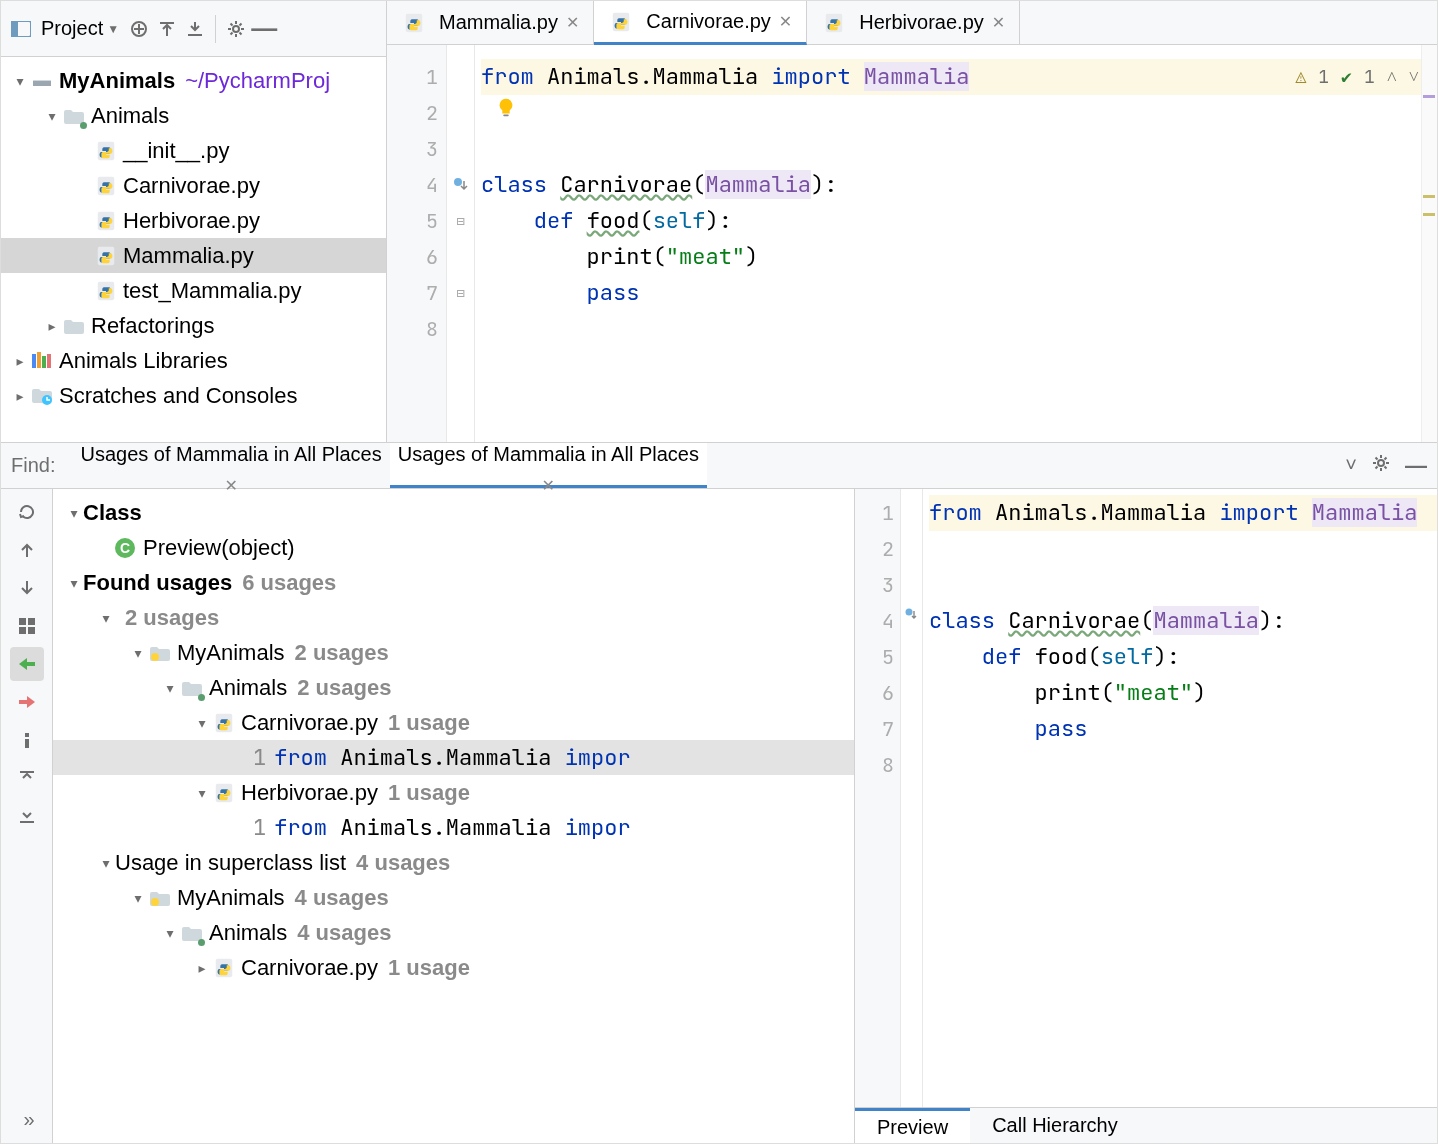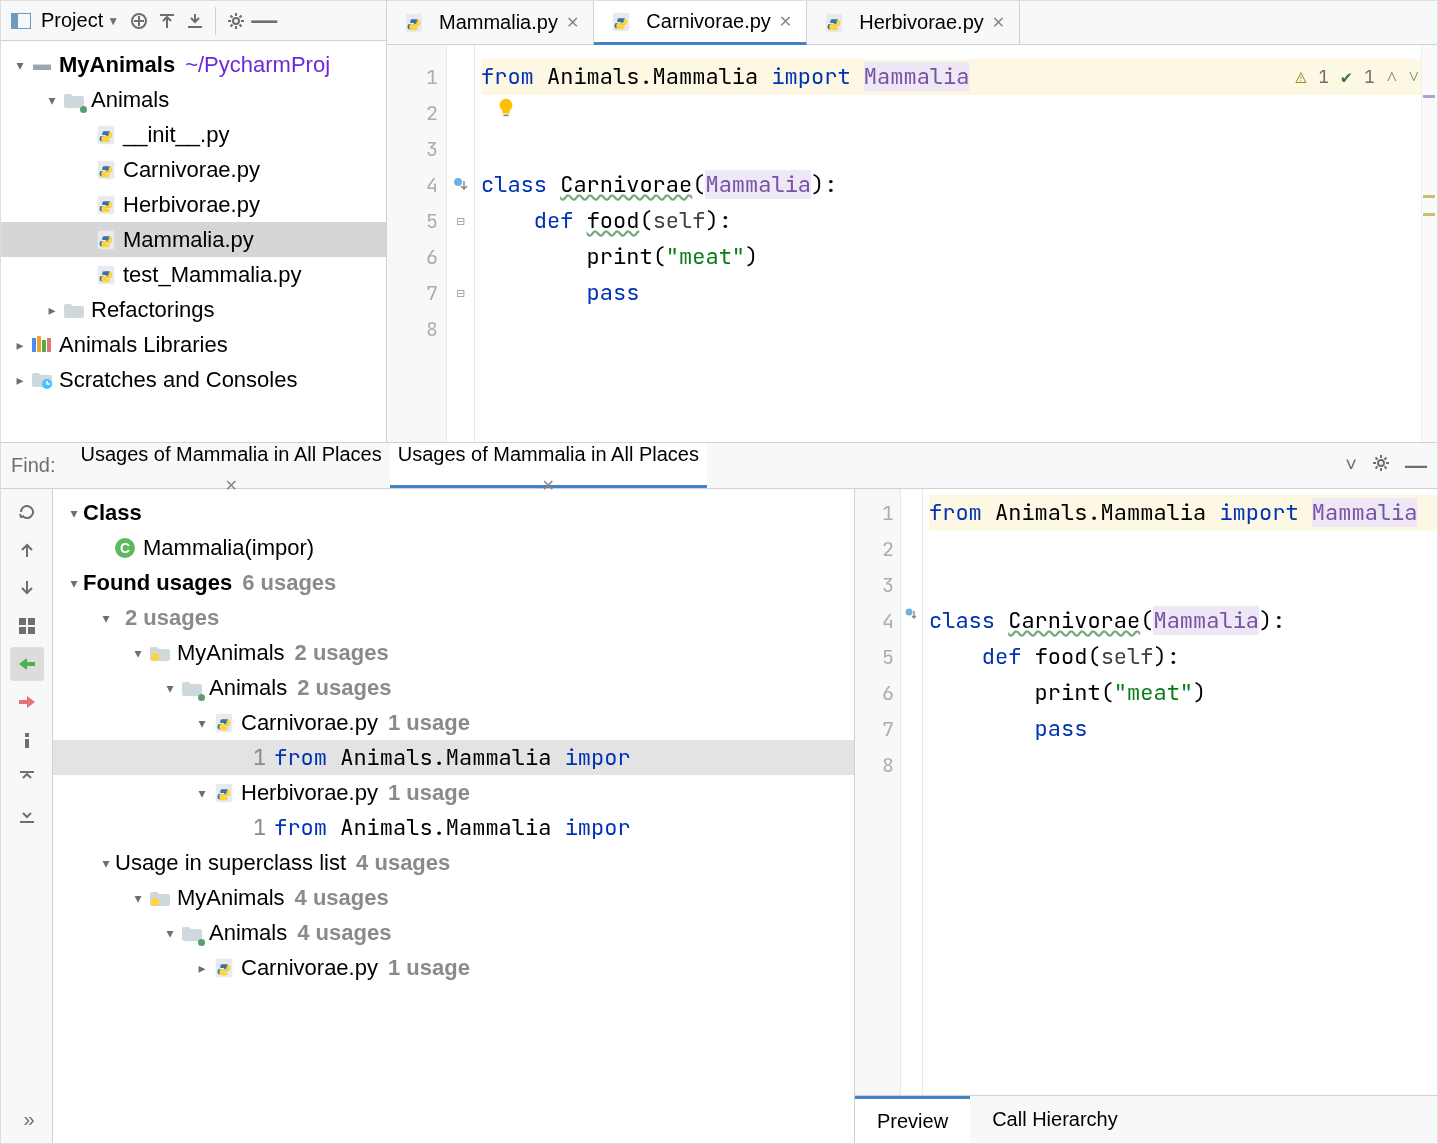--- a/index.html
+++ b/index.html
@@ -2,21 +2,21 @@
 <html><head>
 <meta charset="utf-8">
 <style>
 * { margin:0; padding:0; box-sizing:border-box; }
 body { font-family: -apple-system, 'Segoe UI', sans-serif; font-size:20px; color:#000; background:#fff; width:1438px; height:1144px; overflow:hidden; display:flex; flex-direction:column; border:1px solid #ddd;}
 .mono { font-family: 'JetBrains Mono', Consolas, monospace; }
 
 
 .top { display:flex; height:442px; border-bottom:1px solid #d1d1d1; }
 .proj-panel { width:386px; border-right:1px solid #d1d1d1; background:#fff; display:flex; flex-direction:column;}
-.proj-toolbar { height:40px; border-bottom:1px solid #d1d1d1; display:flex; align-items:center; padding:0 8px; gap:4px; background:#f7f8fa;}
+.proj-toolbar { height:56px; border-bottom:1px solid #d1d1d1; display:flex; align-items:center; padding:0 8px; gap:4px; background:#f7f8fa;}
 .proj-title-btn { display:flex; align-items:center; gap:4px; font-size:20px; color:#000; padding:0 4px;}
 .proj-tb-sep{ width:1px; height:28px; background:#d1d1d1; margin:0 4px;}
 .proj-tb-icon { width:24px; height:24px; display:flex; align-items:center; justify-content:center; color:#6e6e6e; font-size:20px;}
 
 .tree{ flex:1; overflow:hidden; padding:6px 0; font-size:22px;}
 .tree-row{ display:flex; align-items:center; height:35px; padding-right:6px; white-space:nowrap;}
 .tree-row.sel{ background:#d6d6d6;}
 .tw{ width:18px; display:inline-flex; justify-content:center; color:#6e6e6e; font-size:14px;}
 .icn{ width:22px; height:22px; display:inline-flex; align-items:center; justify-content:center; margin:0 6px 0 2px; font-size:18px;}
 .dir-icn{ color:#9aa7b0;}
@@ -35,21 +35,21 @@
 .editor-body{ flex:1; display:flex; position:relative;}
 .gut{ width:60px; border-right:1px solid #e8e8e8; background:#f7f8fa; text-align:right; padding:14px 8px 0 0; color:#adadad; font-size:20px; line-height:36px;}
 .gut div{height:36px;}
 .gut-icons{ width:28px; border-right:1px solid #e8e8e8; background:#fff; padding-top:14px;}
 .gut-icons div{height:36px; display:flex; align-items:center; justify-content:center; font-size:14px; color:#aaa;}
 .code{ flex:1; padding:14px 0 0 6px; font-size:22px; line-height:36px; position:relative;}
 .code .ln{height:36px; white-space:pre;}
 .kw{ color:#0033b3;}
 .id-class{ color:#000; text-decoration:underline wavy #7aa87a;}
 .id-ref{ color:#7a52a3; background:#ede7f6;}
-.self{ color:#404040;}
+.self{ color:#0369a1;}
 .str{ color:#067d17;}
 .bulb{ position:absolute; left:20px; top:52px; width:22px; height:22px;}
 .insp{ position:absolute; right:18px; top:14px; display:flex; gap:12px; align-items:center; font-size:18px; color:#6e6e6e;}
 .insp .w{ color:#a08a2a;}
 .insp .ok{ color:#2e7d32;}
 .scrollbar{ position:absolute; right:0; top:0; width:16px; height:100%; border-left:1px solid #eee; background:#fafafa;}
 .scrollbar .mark{ position:absolute; right:2px; width:12px; height:3px;}
 .scrollbar .m-purple{ background:#b39ddb;}
 .scrollbar .m-yellow{ background:#cbbf6a;}
 
@@ -71,21 +71,21 @@
 .cnt{ color:#8a8a8a; margin-left:10px;font-weight:bold;}
 .class-icn{ background:#5eb95e; color:#fff; width:20px; height:20px; border-radius:50%; display:inline-flex; align-items:center; justify-content:center; font-size:14px; font-weight:700; margin:0 8px 0 2px;}
 .ln-num{ color:#8a8a8a; margin-right:8px;}
 .find-prev{ width:582px; display:flex; flex-direction:column;}
 .prev-ed{ flex:1; display:flex; position:relative;}
 .prev-gut{ width:46px; border-right:1px solid #e8e8e8; background:#f7f8fa; text-align:right; padding:6px 6px 0 0; color:#adadad; font-size:20px; line-height:36px;}
 .prev-gut div{height:36px;}
 .prev-gi{ width:22px; border-right:1px solid #e8e8e8; background:#fff;}
 .prev-code{ flex:1; padding:6px 0 0 6px; font-size:22px; line-height:36px;}
 .prev-code .ln{height:36px; white-space:pre;}
-.prev-tabs{ height:48px; display:flex; align-items:flex-start; border-top:1px solid #d1d1d1; background:#f7f8fa;}
+.prev-tabs{ height:36px; display:flex; align-items:flex-start; border-top:1px solid #d1d1d1; background:#f7f8fa;}
 .prev-tabs .ptab{ padding:0 22px; height:100%; display:flex; align-items:center; font-size:20px;}
 .prev-tabs .ptab.active{ border-top:3px solid #4083c9; background:#fff;}
 .bb{ position:absolute; left:12px; bottom:8px; color:#6e6e6e;}
 svg{display:block;}
 .py-file-icn{width:22px;height:22px;display:inline-flex;align-items:center;justify-content:center;margin:0 6px 0 2px;}
 </style>
 </head>
 <body>
 
 <div class="top">
@@ -407,21 +407,21 @@
       <div class="sbtn bb">»</div>
     </div>
 
     <div class="find-tree">
       <div class="row" style="padding-left:12px;">
         <span class="tw">▾</span>
         <span class="lbl bold">Class</span>
       </div>
       <div class="row" style="padding-left:60px;">
         <span class="class-icn">C</span>
-        <span class="lbl">Mammalia(impor)</span>
+        <span class="lbl">Preview(object)</span>
       </div>
       <div class="row" style="padding-left:12px;">
         <span class="tw">▾</span>
         <span class="lbl bold">Found usages</span>
         <span class="cnt">6 usages</span>
       </div>
       <div class="row" style="padding-left:44px;">
         <span class="tw">▾</span>
         <span class="cnt">2 usages</span>
       </div>

